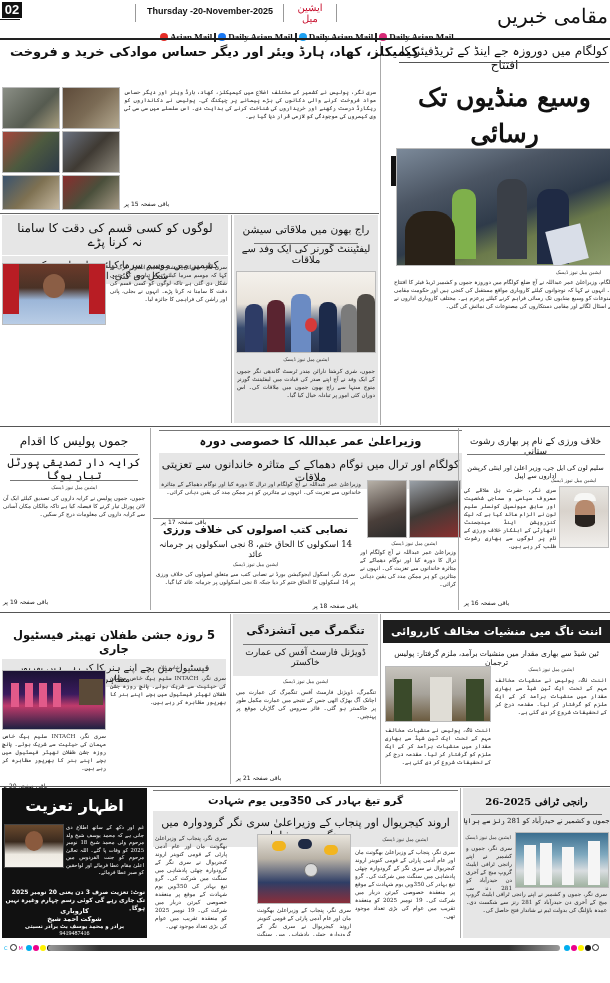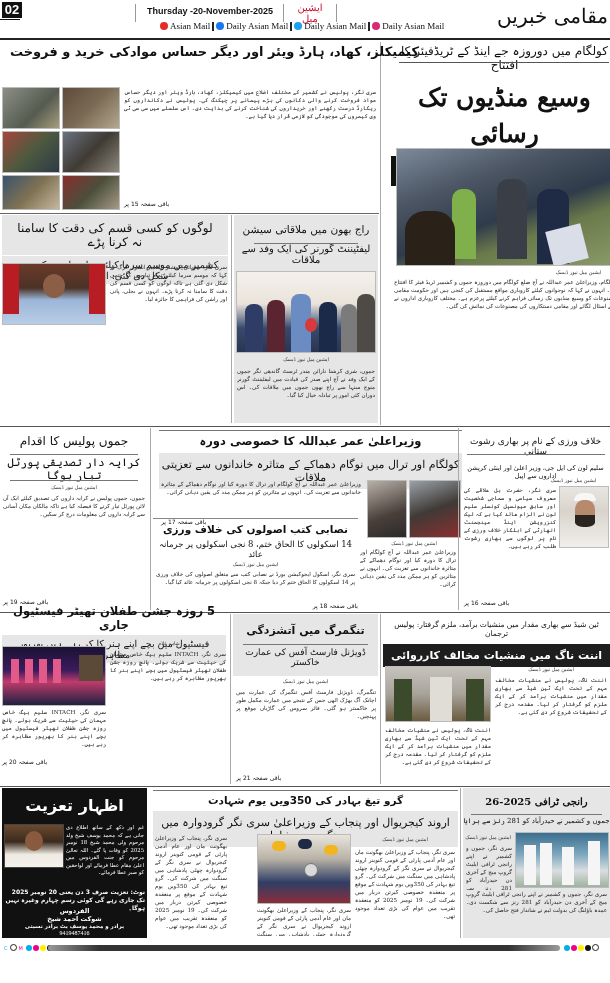--- a/index.html
+++ b/index.html
@@ -24,21 +24,21 @@
 
 <div class="abs" style="left:0;top:0;width:610px;height:38px;">
   <div class="abs" style="left:2px;top:2px;width:20px;height:16px;background:#111;color:#fff;font-weight:bold;font-size:13px;line-height:16px;text-align:center;font-family:'Liberation Sans',sans-serif;">02</div>
   <div class="hline" style="left:0;top:19px;width:20px;background:#111"></div>
   <div class="hdr-sep" style="left:135px"></div>
   <div class="abs" style="left:140px;top:6px;width:140px;font-size:9px;font-weight:bold;font-family:'Liberation Sans',sans-serif;text-align:center;">Thursday -20-November-2025</div>
   <div class="hdr-sep" style="left:283px"></div>
   <div class="abs" style="left:288px;top:2px;width:44px;font-size:10px;color:#c8102e;font-family:'DejaVu Serif',serif;text-align:center;direction:rtl;">ایشین میل</div>
   <div class="hdr-sep" style="left:336px"></div>
   <div class="abs" style="left:480px;top:4px;width:128px;font-size:20px;font-family:'DejaVu Serif',serif;direction:rtl;text-align:right;">مقامی خبریں</div>
-  <div class="abs social" style="left:160px;top:21px;">
+  <div class="abs social" style="left:160px;top:32px;font-weight:bold;">
     <span class="ic" style="background:#e52d27"></span>
     <span>Asian Mail</span>
     <span style="width:2px;height:9px;background:#222;display:inline-block"></span>
     <span class="ic" style="background:#1877f2"></span>
     <span>Daily Asian Mail</span>
     <span style="width:2px;height:9px;background:#222;display:inline-block"></span>
     <span class="ic" style="background:#1da1f2"></span>
     <span>Daily Asian Mail</span>
     <span style="width:2px;height:9px;background:#222;display:inline-block"></span>
     <span class="ic" style="background:#d62976"></span>
@@ -149,21 +149,21 @@
     <div class="abs" style="left:14px;top:6px;width:22px;height:8px;background:#f7f7f5;border-radius:8px 8px 0 0"></div>
     <div class="abs" style="left:15px;top:13px;width:20px;height:24px;background:#b78a6e;border-radius:40%"></div>
     <div class="abs" style="left:15px;top:28px;width:20px;height:12px;background:#2a2420;border-radius:0 0 40% 40%"></div>
   </div>
   <div class="abs urdu-body" style="left:3px;top:58px;width:92px;height:112px;">سری نگر، حضرت بل علاقے کی معروف سیاسی و سماجی شخصیت اور سابق میونسپل کونسلر سلیم لون نے الزام عائد کیا ہے کہ لیک کنزرویشن اینڈ مینجمنٹ اتھارٹی کے اہلکار خلاف ورزی کے نام پر لوگوں سے بھاری رشوت طلب کر رہے ہیں۔</div>
   <div class="abs" style="left:3px;top:171px;font-size:6px;direction:rtl;">باقی صفحہ 16 پر</div>
 </div>
 
 <div class="hline" style="left:0;top:612px;width:610px;background:#555"></div>
 
-<div class="abs" style="left:0;top:598px;width:228px;height:170px;">
+<div class="abs" style="left:0;top:622px;width:228px;height:170px;">
   <div class="rtl bold-head" style="font-size:11.5px;padding-top:6px;">5 روزہ جشن طفلان تھیٹر فیسٹیول جاری</div>
   <div class="rtl gray serif-head" style="font-size:9.5px;padding:3px 2px;margin:3px 2px 0;">فیسٹیول میں بچے اپنے ہنر کا کر رہے ہیں بھرپور مظاہرہ</div>
   <div class="abs byline" style="left:110px;top:42px;width:118px;">شاہد غلام</div>
   <div class="photo" style="left:2px;top:48px;width:104px;height:60px;background:linear-gradient(180deg,#1b1233 0%,#3a1b5e 40%,#c03b6b 60%,#1f2142 100%)">
     <div class="abs" style="left:8px;top:12px;width:8px;height:24px;background:#e25a8a"></div>
     <div class="abs" style="left:22px;top:12px;width:8px;height:24px;background:#e25a8a"></div>
     <div class="abs" style="left:36px;top:12px;width:8px;height:24px;background:#e25a8a"></div>
     <div class="abs" style="left:50px;top:12px;width:8px;height:24px;background:#e25a8a"></div>
     <div class="abs" style="left:76px;top:8px;width:24px;height:26px;background:#5b4a38"></div>
   </div>
@@ -178,42 +178,42 @@
   <div class="rtl bold-head" style="font-size:11px;padding-top:10px;position:relative;">تنگمرگ میں آتشزدگی</div>
   <div class="hline" style="left:10px;top:30px;width:125px;background:#777"></div>
   <div class="rtl serif-head" style="font-size:9px;margin-top:10px;position:relative;">ڈویژنل فارسٹ آفس کی عمارت خاکستر</div>
   <div class="abs byline" style="left:0;top:64px;width:145px;">ایشین میل نیوز ڈیسک</div>
   <div class="abs urdu-body" style="left:3px;top:74px;width:140px;height:86px;">تنگمرگ، ڈویژنل فارسٹ آفس تنگمرگ کی عمارت میں اچانک آگ بھڑک اٹھی جس کے نتیجے میں عمارت مکمل طور پر خاکستر ہو گئی۔ فائر سروس کی گاڑیاں موقع پر پہنچیں۔</div>
   <div class="abs" style="left:3px;top:160px;font-size:6px;direction:rtl;">باقی صفحہ 21 پر</div>
 </div>
 <div class="vline" style="left:380px;top:614px;height:170px"></div>
 
 <div class="abs" style="left:383px;top:614px;width:227px;height:170px;">
+  <div class="rtl" style="background:#1e1e1e;color:#fff;font-size:11px;font-weight:bold;padding:5px 2px;margin-top:6px;">اننت ناگ میں منشیات مخالف کارروائی</div>
   <div class="rtl serif-head" style="font-size:7.5px;margin-top:6px;">ٹین شیڈ سے بھاری مقدار میں منشیات برآمد، ملزم گرفتار: پولیس ترجمان</div>
-  <div class="rtl" style="background:#1e1e1e;color:#fff;font-size:11px;font-weight:bold;padding:5px 2px;margin-top:6px;">اننت ناگ میں منشیات مخالف کارروائی</div>
   <div class="photo" style="left:2px;top:52px;width:106px;height:56px;background:linear-gradient(180deg,#c7c4bd 0%,#a7a39b 50%,#6b5b3f 100%)">
     <div class="abs" style="left:8px;top:12px;width:18px;height:44px;background:#3a4a2a"></div>
     <div class="abs" style="left:44px;top:10px;width:22px;height:46px;background:#e0ddd6"></div>
     <div class="abs" style="left:80px;top:12px;width:18px;height:44px;background:#3a4a2a"></div>
   </div>
   <div class="abs byline" style="left:112px;top:52px;width:112px;">ایشین میل نیوز ڈیسک</div>
   <div class="abs urdu-body" style="left:112px;top:62px;width:112px;height:100px;">اننت ناگ، پولیس نے منشیات مخالف مہم کے تحت ایک ٹین شیڈ سے بھاری مقدار میں منشیات برآمد کر کے ایک ملزم کو گرفتار کر لیا۔ مقدمہ درج کر کے تحقیقات شروع کر دی گئی ہے۔</div>
   <div class="abs urdu-body" style="left:2px;top:112px;width:106px;height:50px;">اننت ناگ، پولیس نے منشیات مخالف مہم کے تحت ایک ٹین شیڈ سے بھاری مقدار میں منشیات برآمد کر کے ایک ملزم کو گرفتار کر لیا۔ مقدمہ درج کر کے تحقیقات شروع کر دی گئی ہے۔</div>
 </div>
 
 <div class="hline" style="left:0;top:786px;width:610px;background:#555"></div>
 
 <div class="abs" style="left:2px;top:788px;width:145px;height:150px;background:#111;color:#fff;">
   <div class="rtl" style="font-size:16px;font-weight:bold;padding-top:8px;">اظہار تعزیت</div>
   <div class="photo" style="left:2px;top:36px;width:60px;height:44px;border-color:#444;background:linear-gradient(180deg,#6b4a2e 0%,#3a2a1e 40%,#eeeae2 70%,#f5f2ec 100%)">
     <div class="abs" style="left:20px;top:6px;width:18px;height:20px;background:#8a5a3e;border-radius:50%"></div>
   </div>
   <div class="abs" style="left:64px;top:36px;width:78px;height:62px;font-size:5.3px;line-height:7.5px;direction:rtl;text-align:justify;overflow:hidden;font-family:'DejaVu Serif',serif;">غم اور دکھ کے ساتھ اطلاع دی جاتی ہے کہ محمد یوسف شیخ ولد مرحوم ولی محمد شیخ 18 نومبر 2025 کو وفات پا گئے۔ اللہ تعالیٰ مرحوم کو جنت الفردوس میں اعلیٰ مقام عطا فرمائے اور لواحقین کو صبر عطا فرمائے۔</div>
   <div class="abs" style="left:3px;top:100px;width:140px;font-size:6px;line-height:8px;direction:rtl;text-align:right;font-weight:bold;">نوٹ: تعزیت صرف 3 دن یعنی 20 نومبر 2025 تک جاری رہے گی کوئی رسم چہارم وغیرہ نہیں ہوگا۔</div>
-  <div class="abs rtl" style="left:0;top:119px;width:145px;font-size:6.5px;font-weight:bold;">الفردوس</div>
+  <div class="abs rtl" style="left:0;top:119px;width:145px;font-size:6.5px;font-weight:bold;">کاروباری</div>
   <div class="abs rtl" style="left:0;top:127px;width:145px;font-size:6.5px;font-weight:bold;">شوکت احمد شیخ</div>
   <div class="abs rtl" style="left:0;top:135px;width:145px;font-size:5.5px;font-weight:bold;">برادر و محمد یوسف بٹ برادر نسبتی</div>
   <div class="abs" style="left:0;top:142px;width:145px;font-size:6px;text-align:center;font-family:'Liberation Serif',serif;">9419487416</div>
 </div>
 
 <div class="abs" style="left:153px;top:788px;width:305px;height:150px;">
   <div class="hline" style="left:0;top:2px;width:305px;background:#777"></div>
   <div class="rtl bold-head" style="font-size:10.5px;padding-top:6px;">گرو تیغ بہادر کی 350ویں یوم شہادت</div>
   <div class="rtl gray serif-head" style="font-size:11px;padding:5px 2px;margin-top:5px;">اروند کیجریوال اور پنجاب کے وزیراعلیٰ سری نگر گرودوارہ میں سنگت میں شامل</div>
   <div class="abs urdu-body" style="left:2px;top:46px;width:72px;height:100px;">سری نگر، پنجاب کے وزیراعلیٰ بھگونت مان اور عام آدمی پارٹی کے قومی کنوینر اروند کیجریوال نے سری نگر کے گرودوارہ چھٹی پادشاہی میں سنگت میں شرکت کی۔ گرو تیغ بہادر کی 350ویں یوم شہادت کے موقع پر منعقدہ خصوصی کیرتن دربار میں شرکت کی۔ 19 نومبر 2025 کو منعقدہ تقریب میں عوام کی بڑی تعداد موجود تھی۔</div>

